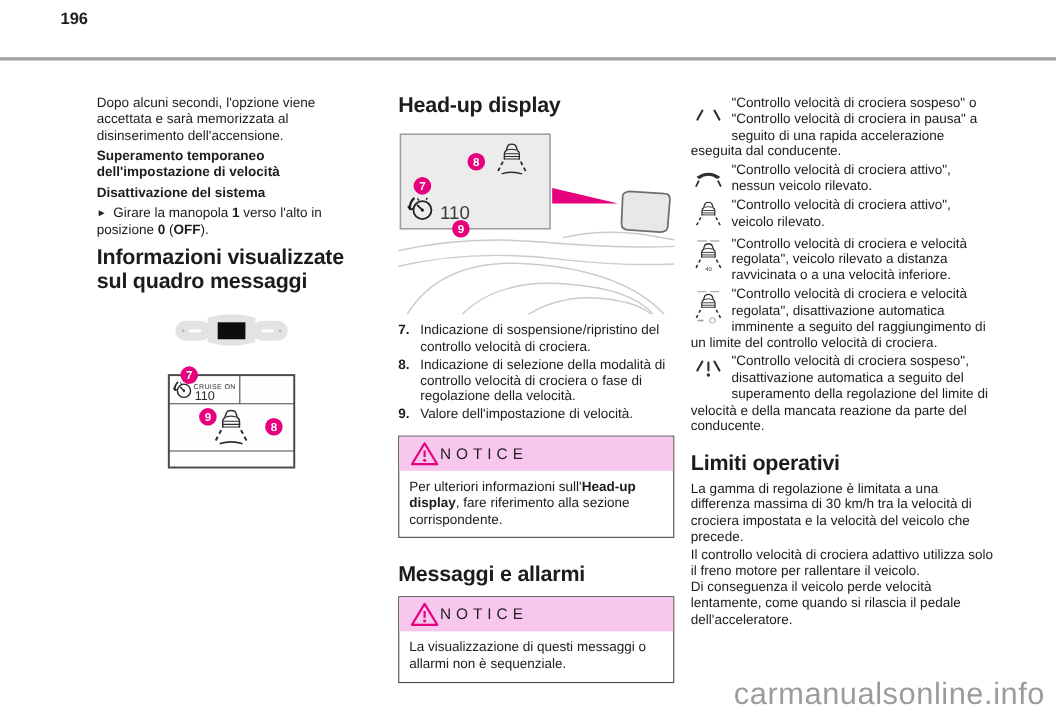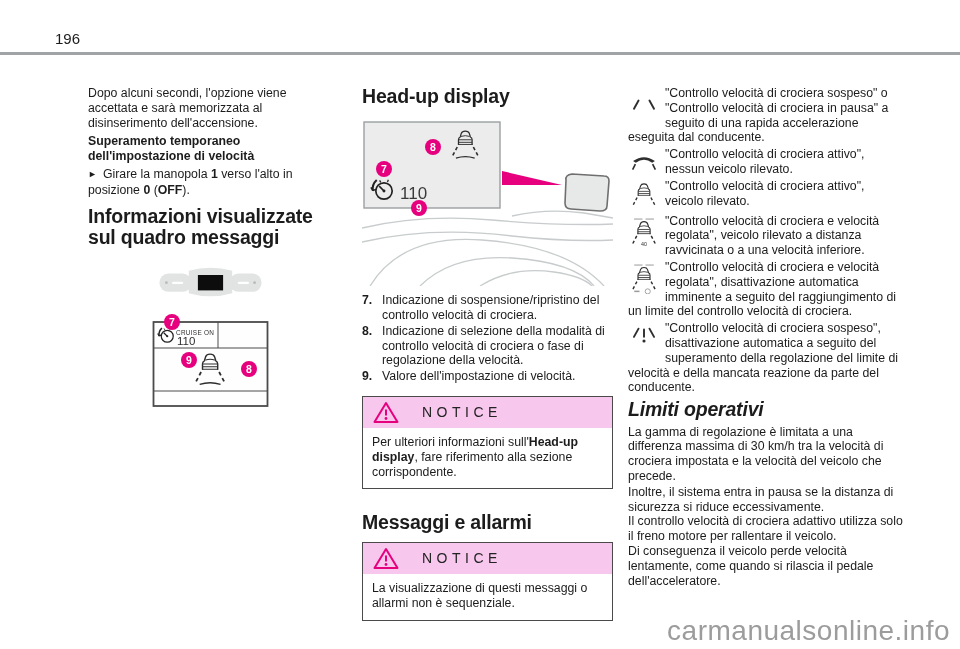--- a/index.html
+++ b/index.html
@@ -1,20 +1,20 @@
 <!DOCTYPE html>
 <html><head>
 <meta charset="utf-8">
 <style>
   * { margin:0; padding:0; box-sizing:border-box; }
   html,body { width:960px; height:649px; background:#ffffff;
     font-family:"Liberation Sans", sans-serif; color:#1c1c1c; }
   body { position:relative; overflow:hidden; }
 
-  .page-num { position:absolute; left:55px; top:30px; font-size:15px; font-weight:normal; }
+  .page-num { position:absolute; left:55px; top:9px; font-size:15px; font-weight:bold; }
   .header-rule { position:absolute; left:0; top:52px; width:960px; height:3px; background:#a0a4a6; }
 
   .col { position:absolute; top:86px; font-size:12.3px; line-height:14.8px; }
   .col1 { left:88px;  width:245px; }
   .col2 { left:362px; width:251px; }
   .col3 { left:628px; width:276px; }
 
   p.body { margin-bottom:4px; }
   .subhead { font-weight:bold; margin:4px 0 3px; }
   h1 { font-size:19.5px; line-height:21.5px; font-weight:bold; margin:8px 0 8px; letter-spacing:-0.2px; }
@@ -23,30 +23,30 @@
 
   .illus { text-align:center; }
   .illus.cluster { margin:12px 0 6px; }
   .illus.display { margin:4px 0; }
 
   .num-item { display:flex; margin-bottom:1px; }
   .num-item .num { font-weight:bold; width:20px; flex:none; }
 
   .notice { border:1px solid #4a4a4a; margin:12px 0 0; background:#fff; }
   .notice.first { margin-top:12px; }
-  .notice-header { background:#f8c7ee; display:flex; align-items:center; gap:23px; padding:4px 10px; height:31px; }
+  .notice-header { background:#f8c7ee; display:flex; align-items:center; gap:1px; padding:4px 10px; height:31px; }
   .notice-title { font-size:14px; letter-spacing:4.5px; color:#222; }
   .notice-body { padding:7px 9px 9px; font-size:12.3px; line-height:14.8px; }
 
   .c3item { margin-bottom:2px; }
   .c3item::after { content:""; display:block; clear:both; }
   .c3icon { float:left; width:32px; margin:4px 5px 1px 0; text-align:center; }
   .c3icon.offset { margin-top:10px; }
 
-  .col3 h1 { margin-top:4px; margin-bottom:4px;font-style:italic; }
+  .col3 h1 { margin-top:16px; margin-bottom:4px; }
   .bold-para { font-weight:normal; margin-bottom:1px; }
 
   .watermark { position:absolute; right:10px; bottom:2px; font-size:28px; color:#9c9c9c; letter-spacing:0.5px; }
 
   svg text { font-family:"Liberation Sans", sans-serif; }
 </style>
 </head>
 <body>
 
 <svg style="position:absolute;width:0;height:0" aria-hidden="true">
@@ -73,20 +73,21 @@
     </g>
   </defs>
 </svg>
 
 <div class="page-num">196</div>
 <div class="header-rule"></div>
 
 <div class="col col1">
   <p class="body">Dopo alcuni secondi, l'opzione viene accettata e sarà memorizzata al disinserimento dell'accensione.</p>
   <p class="subhead">Superamento temporaneo dell'impostazione di velocità</p>
+  <p class="subhead">Disattivazione del sistema</p>
   <p class="body"><span class="bullet">►</span><span>Girare la manopola </span><b>1</b><span> verso l'alto in posizione </span><b>0</b><span> (</span><b>OFF</b><span>).</span></p>
   <h1>Informazioni visualizzate sul quadro messaggi</h1>
 
   <div class="illus cluster">
     <svg width="105" height="42" viewBox="0 0 150 60">
       <g fill="#e2e3e3">
         <rect x="2" y="18" width="46" height="26" rx="13"></rect>
         <rect x="102" y="18" width="46" height="26" rx="13"></rect>
         <path d="M44,14 Q75,5 106,14 L106,46 Q75,55 44,46 Z"></path>
       </g>
@@ -276,18 +277,17 @@
             <path d="M15,5 L15,13"></path>
         </g>
         <circle cx="15" cy="17.5" r="1.7" fill="#2e2e2e"></circle>
       </svg>
     </span>
     <span>"Controllo velocità di crociera sospeso", disattivazione automatica a seguito del superamento della regolazione del limite di velocità e della mancata reazione da parte del conducente.</span>
   </div>
 
   <h1>Limiti operativi</h1>
   <p class="bold-para">La gamma di regolazione è limitata a una differenza massima di 30 km/h tra la velocità di crociera impostata e la velocità del veicolo che precede.</p>
-  <p>Inoltre, il sistema entra in pausa se la distanza di sicurezza si riduce eccessivamente.</p>
   <p>Il controllo velocità di crociera adattivo utilizza solo il freno motore per rallentare il veicolo.</p>
   <p>Di conseguenza il veicolo perde velocità lentamente, come quando si rilascia il pedale dell'acceleratore.</p>
 </div>
 
 <div class="watermark">carmanualsonline.info</div>
 
 </body></html>

